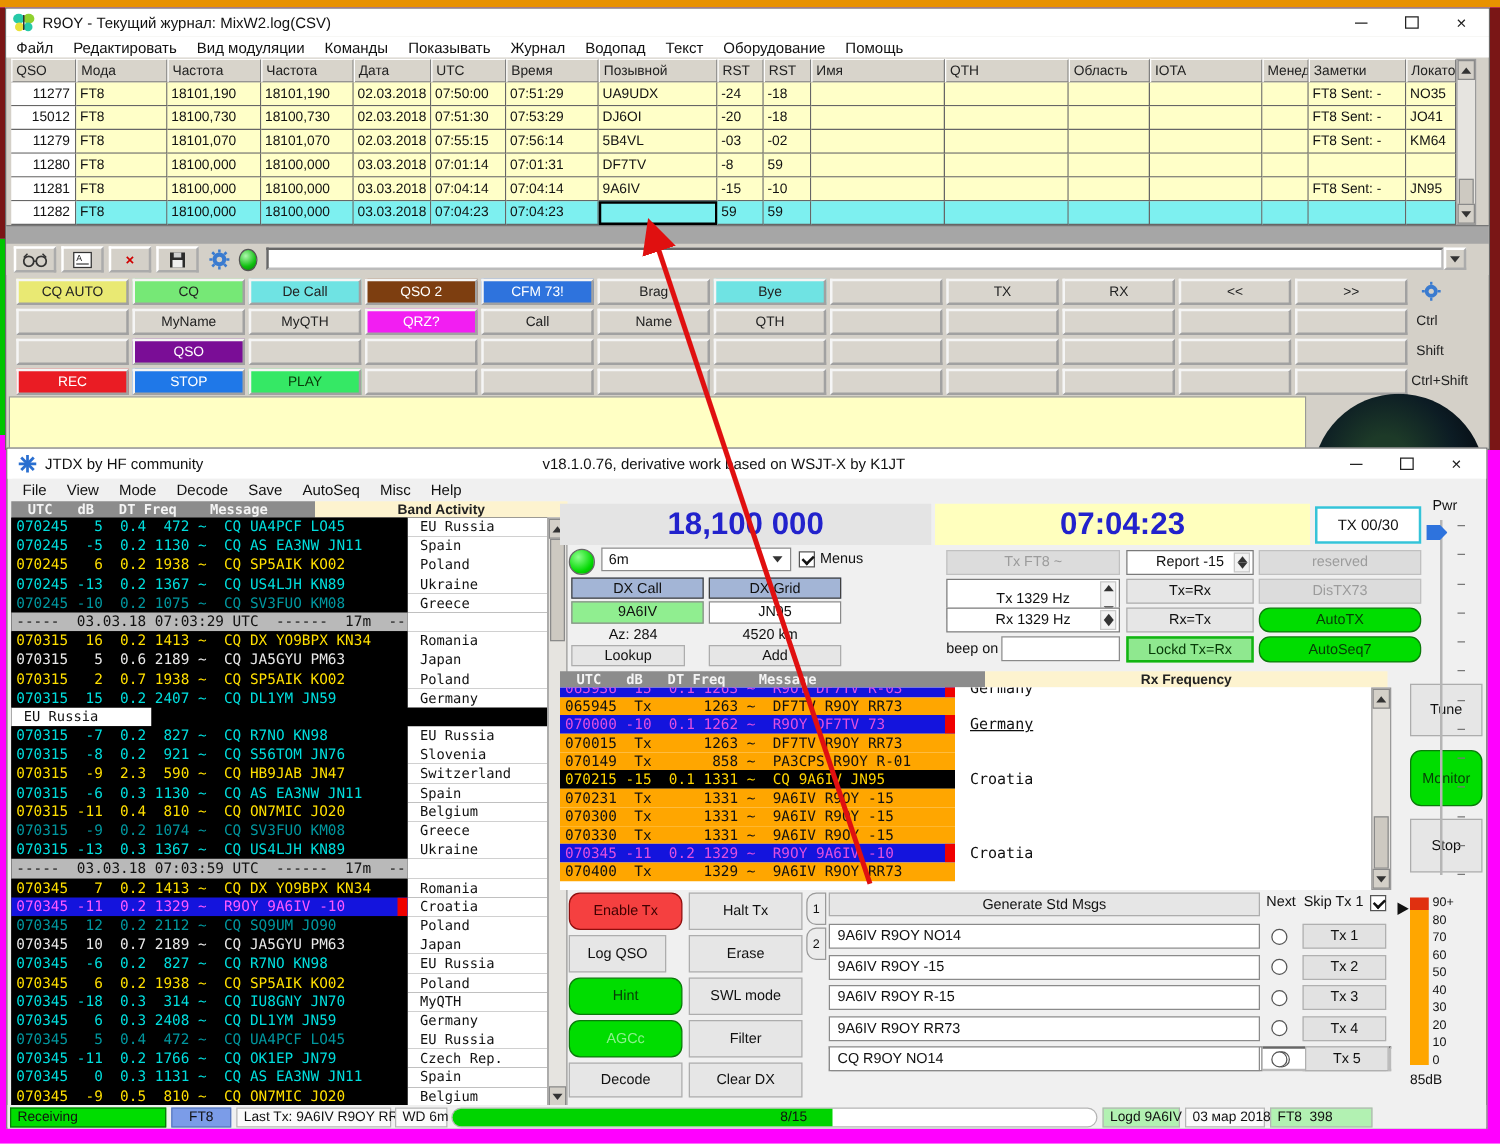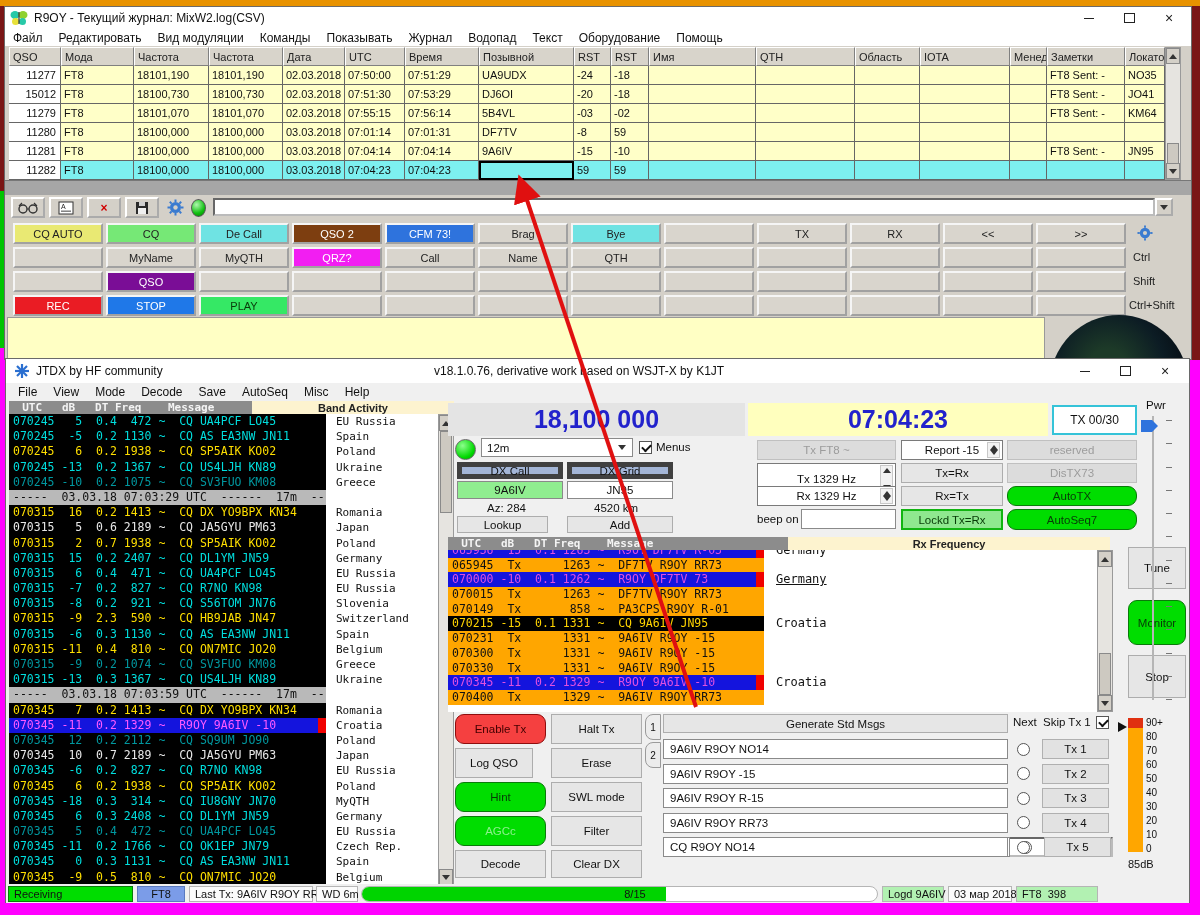--- a/index.html
+++ b/index.html
@@ -95,21 +95,21 @@
   .jbtn.greenbtn{background:#00dd00;border:1px solid #0a7a0a;border-radius:9px;color:#073a07;}
   .jbtn.lightgreen{background:#8fe88f;border:2px solid #12b412;color:#073a07;}
   .jbtn.redbtn{background:#f54040;border:1px solid #8f0d0d;border-radius:9px;color:#400000;}
   .jbtn.agcc{color:#8df08d;}
   .spin{position:absolute;background:#fff;border:1px solid #7a7a7a;box-sizing:border-box;font-size:11.5px;
         display:flex;align-items:center;justify-content:center;}
   .spinarr{position:absolute;right:2px;top:1px;bottom:1px;width:13px;display:flex;flex-direction:column;
         justify-content:space-between;align-items:center;padding:2px 0;box-sizing:border-box;background:#f2f2f2;border:1px solid #c8c8c8;}
   .field{position:absolute;background:#fff;border:1px solid #8a8a8a;box-sizing:border-box;font-size:11.5px;
         display:flex;align-items:center;padding-left:5px;}
-  .hdrchip{position:absolute;background:#a3b5d6;border:5px solid #404040;box-sizing:border-box;font-size:11.5px;
+  .hdrchip{position:absolute;background:#a3b5d6;border:1px solid #404040;box-sizing:border-box;font-size:11.5px;
         display:flex;align-items:center;justify-content:center;}
   .check{width:13px;height:13px;background:#fff;border:1px solid #555;box-sizing:border-box;position:relative;}
   .check.on::after{content:'';position:absolute;left:2px;top:2px;width:7px;height:4px;
         border-left:2px solid #111;border-bottom:2px solid #111;transform:rotate(-45deg);}
   .radio{width:13px;height:13px;border-radius:50%;background:#fff;border:1px solid #555;box-sizing:border-box;position:relative;}
   .txmsg-row{display:flex;align-items:center;height:20px;margin-bottom:4.5px;}
   .txmsg-field{width:345px;height:20px;background:#fff;border:1px solid #8a8a8a;box-sizing:border-box;
         font-size:11.5px;display:flex;align-items:center;padding-left:6px;position:relative;}
   .txmsg-row .radio{margin-left:9px;}
   .txbtn{width:67px;height:20px;margin-left:12px;background:#e2e2e2;border:1px solid #b0b0b0;font-size:11.5px;
@@ -525,21 +525,20 @@
         <span class="ba-text">070315   2  0.7 1938 ~  CQ SP5AIK KO02</span>
         <span class="ba-country">Poland</span>
       </div>
 
       <div class="ba-row c-cyan">
         <span class="ba-text">070315  15  0.2 2407 ~  CQ DL1YM JN59</span>
         <span class="ba-country">Germany</span>
       </div>
 
       <div class="ba-row c-cyan">
-        <span class="ba-text">070315   6  0.4  471 ~  CQ UA4PCF LO45</span>
         <span class="ba-country">EU Russia</span>
       </div>
 
       <div class="ba-row c-cyan">
         <span class="ba-text">070315  -7  0.2  827 ~  CQ R7NO KN98</span>
         <span class="ba-country">EU Russia</span>
       </div>
 
       <div class="ba-row c-cyan">
         <span class="ba-text">070315  -8  0.2  921 ~  CQ S56TOM JN76</span>
@@ -642,21 +641,21 @@
       </div>
     <div class="thumb" style="top:16px;height:80px;"></div>
     <div class="dn">
         <i class="tri-dn"></i>
       </div>
   </div>
 
   <div class="bigpanel" style="left:448px;top:403px;width:297px;height:33px;background:#e4e4e4;">18,100 000</div>
   <div class="abs" style="left:455px;top:439px;width:19px;height:19px;border-radius:50%;background:radial-gradient(circle at 35% 30%, #8cff8c, #00d800 65%, #089608);border:1px solid #666;"></div>
   <div class="field" style="left:481px;top:438px;width:152px;height:19px;">
-    <span>12m</span>
+    <span>6m</span>
     <i class="tri-dn" style="position:absolute;right:6px;"></i>
   </div>
   <div class="check on" style="position:absolute;left:639px;top:441px;"></div>
   <span class="lab" style="left:656px;top:441px;">Menus</span>
 
   <div class="hdrchip" style="left:457px;top:462px;width:106px;height:17px;">DX Call</div>
   <div class="hdrchip" style="left:567px;top:462px;width:106px;height:17px;">DX Grid</div>
   <div class="field" style="left:457px;top:481px;width:106px;height:18px;background:#90ee90;justify-content:center;padding-left:0;">9A6IV</div>
   <div class="field" style="left:567px;top:481px;width:106px;height:18px;justify-content:center;padding-left:0;">JN95</div>
   <span class="lab" style="left:487px;top:502px;">Az: 284</span>

